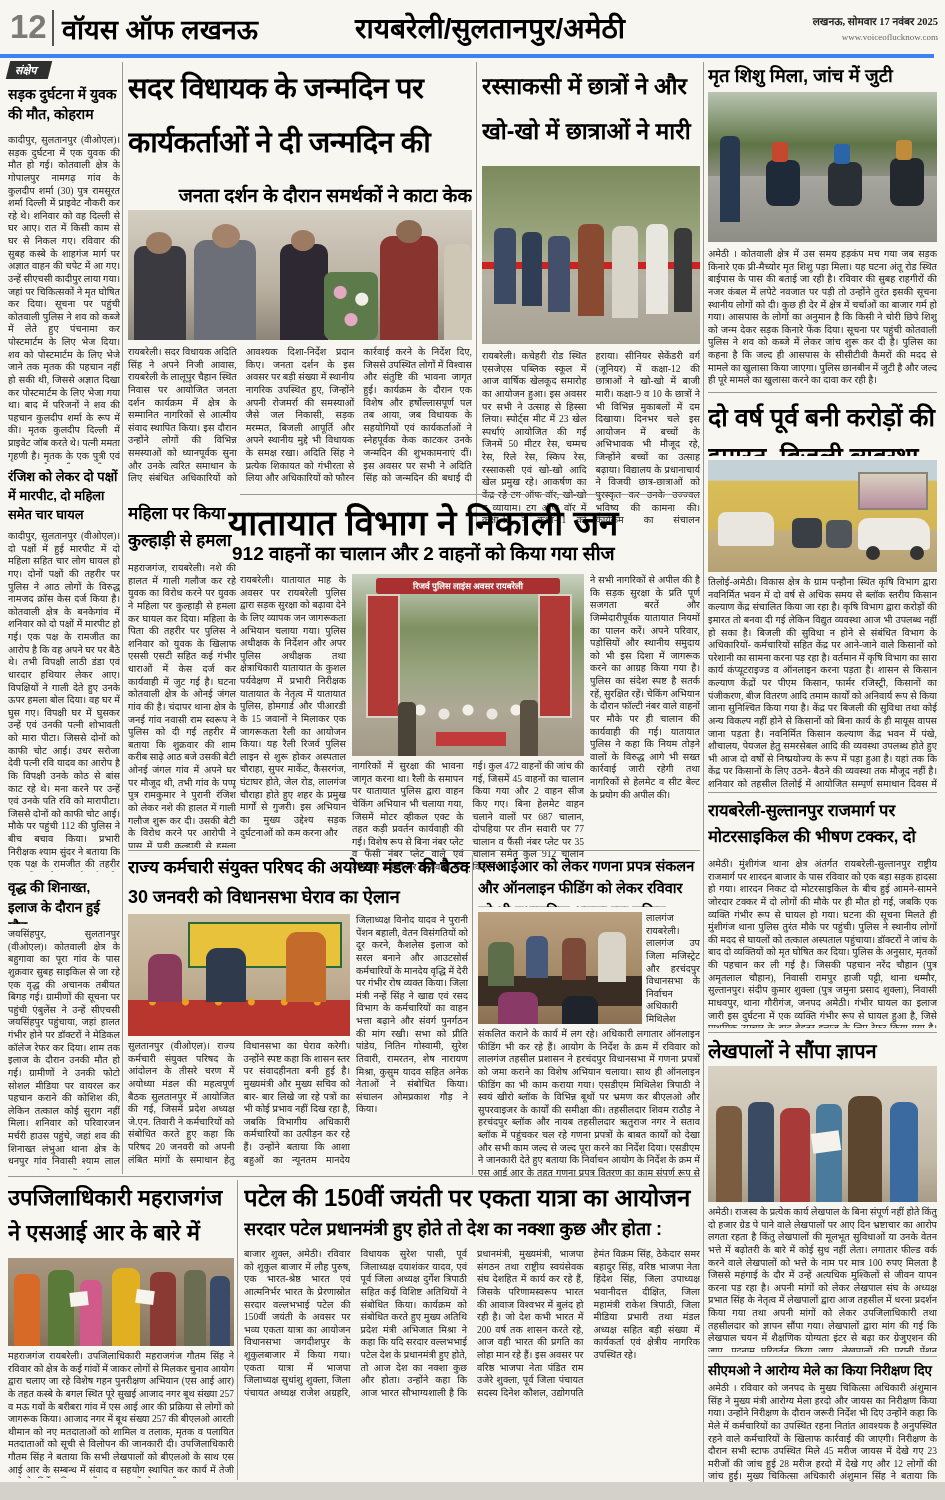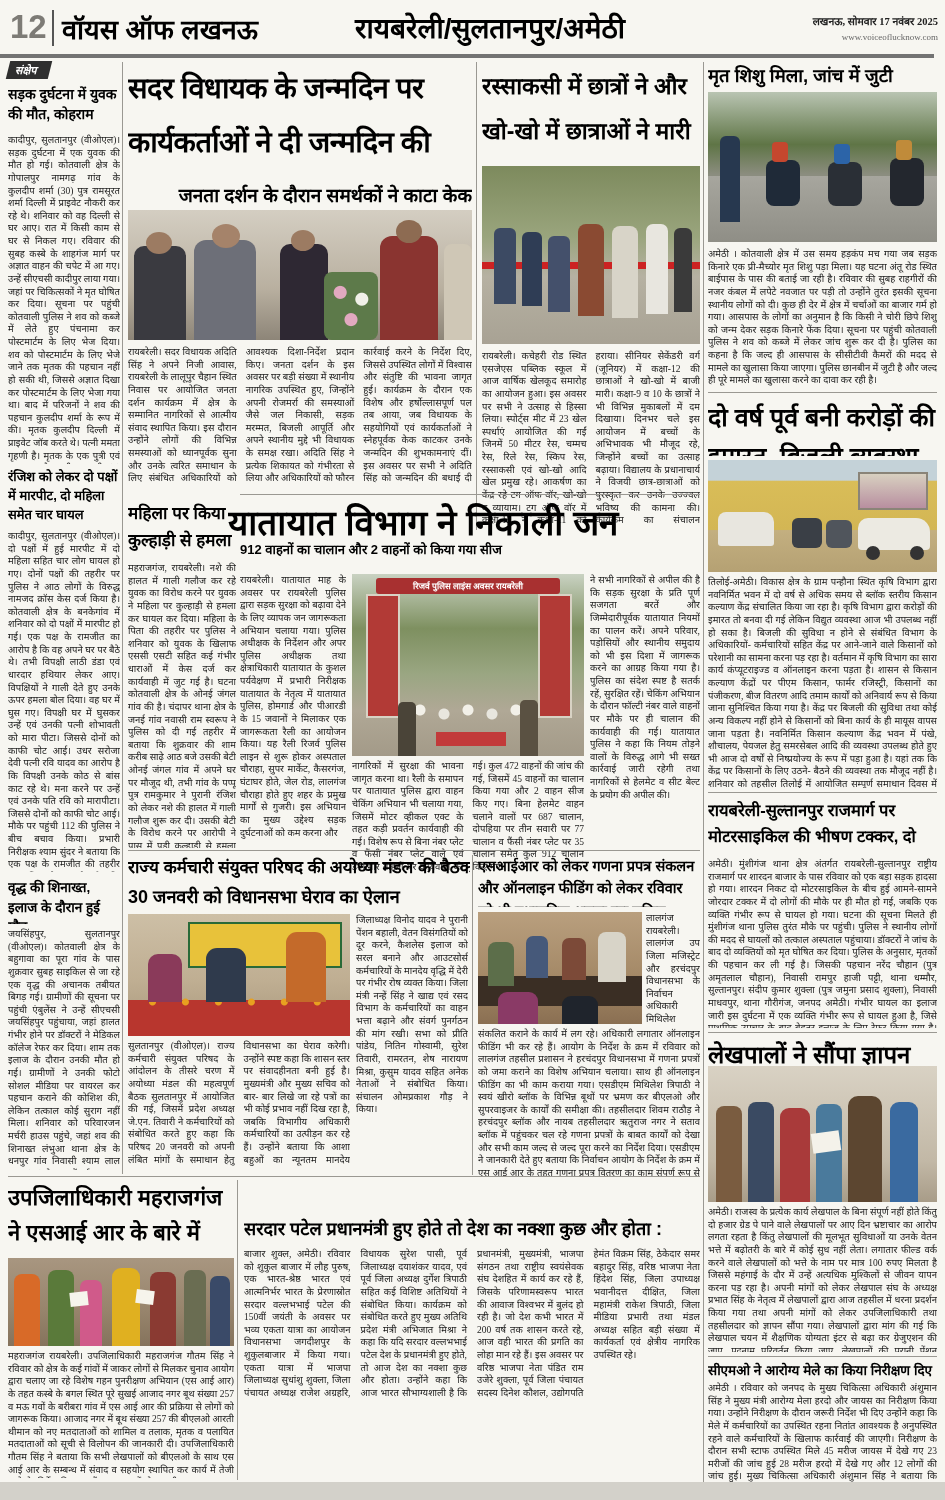--- a/index.html
+++ b/index.html
@@ -17,21 +17,21 @@
   .ph{position:absolute;}
   .masthead{font-family:"Liberation Sans","DejaVu Sans",sans-serif;font-weight:bold;}
   .sankshep{display:inline-block;background:#2f2f2f;color:#fff;font-family:"Liberation Sans","DejaVu Sans",sans-serif;
             font-weight:bold;font-size:11px;padding:1px 12px 2px 8px;transform:skewX(-14deg);}
 </style>
 </head>
 <body>
 
 <div class="page">
 
-  <div class="abs" style="left:0;top:0;width:934px;height:54px;border-bottom:4px solid #737373;">
+  <div class="abs" style="left:0;top:0;width:934px;height:54px;border-bottom:4px solid #3b82f6;">
     <div class="abs masthead" style="left:10px;top:8px;font-size:33px;color:#7d7b76;">12</div>
     <div class="abs" style="left:52px;top:10px;width:2px;height:36px;background:#555;"></div>
     <div class="abs masthead" style="left:300px;top:8px;width:380px;text-align:center;font-size:28px;color:#000;">रायबरेली/सुलतानपुर/अमेठी</div>
     <div class="abs masthead" style="left:62px;top:10px;font-size:27px;color:#000;">वॉयस ऑफ लखनऊ</div>
     <div class="abs" style="left:790px;top:14px;width:148px;text-align:right;font-size:10.5px;font-weight:bold;color:#222;">लखनऊ, सोमवार 17 नवंबर 2025</div>
     <div class="abs" style="left:790px;top:32px;width:148px;text-align:right;font-size:9px;color:#666;">www.voiceoflucknow.com</div>
   </div>
 
   <div class="abs" style="left:8px;top:60px;width:112px;">
     <div class="sankshep">संक्षेप</div>
@@ -107,39 +107,39 @@
     <div class="ph" style="left:84px;top:58px;width:30px;height:30px;background:#3a3f46;border-radius:6px;"></div>
     <div class="ph" style="left:118px;top:60px;width:26px;height:28px;background:#50555c;border-radius:6px;"></div>
   </div>
   <div class="abs bt" style="left:708px;top:576px;width:229px;height:212px;">तिलोई-अमेठी। विकास क्षेत्र के ग्राम पन्हौना स्थित कृषि विभाग द्वारा नवनिर्मित भवन में दो वर्ष से अधिक समय से ब्लॉक स्तरीय किसान कल्याण केंद्र संचालित किया जा रहा है। कृषि विभाग द्वारा करोड़ों की इमारत तो बनवा दी गई लेकिन विद्युत व्यवस्था आज भी उपलब्ध नहीं हो सका है। बिजली की सुविधा न होने से संबंधित विभाग के अधिकारियों- कर्मचारियों सहित केंद्र पर आने-जाने वाले किसानों को परेशानी का सामना करना पड़ रहा है। वर्तमान में कृषि विभाग का सारा कार्य कंप्यूटराइज्ड व ऑनलाइन करना पड़ता है। शासन से किसान कल्याण केंद्रों पर पीएम किसान, फार्मर रजिस्ट्री, किसानों का पंजीकरण, बीज वितरण आदि तमाम कार्यों को अनिवार्य रूप से किया जाना सुनिश्चित किया गया है। केंद्र पर बिजली की सुविधा तथा कोई अन्य विकल्प नहीं होने से किसानों को बिना कार्य के ही मायूस वापस जाना पड़ता है। नवनिर्मित किसान कल्याण केंद्र भवन में पंखे, शौचालय, पेयजल हेतु समरसेबल आदि की व्यवस्था उपलब्ध होते हुए भी आज दो वर्षों से निष्प्रयोज्य के रूप में पड़ा हुआ है। यहां तक कि केंद्र पर किसानों के लिए उठने- बैठने की व्यवस्था तक मौजूद नहीं है। शनिवार को तहसील तिलोई में आयोजित सम्पूर्ण समाधान दिवस में प्रभारी मुख्य विकास अधिकारी अमेठी सचिन कुमार सिंह से मिलकर समाजसेवी प्रभात द्विवेदी ने उन्हें केन्द्र पर हो रही समस्याओं से अवगत कराया। मुख्य विकास अधिकारी ने मामले को गंभीरता से संज्ञान लेते हुए कृषि विभाग के अधिकारियों एवं विद्युत वितरण खंड तिलोई के अधिशासी अभियंता राकेश रौशन को निर्देशित किया कि किसान कल्याण केंद्र सिंहपुर में शीघ्र ही विद्युत आपूर्ति सुनिश्चित करायी जाए।</div>
   <div class="abs hrule" style="left:708px;top:792px;width:229px;"></div>
 
   <div class="abs hl" style="left:708px;top:797px;width:229px;font-size:16.5px;line-height:1.6;height:56px;">रायबरेली-सुल्तानपुर राजमार्ग पर मोटरसाइकिल की भीषण टक्कर, दो की मौत, एक घायल</div>
   <div class="abs bt" style="left:708px;top:858px;width:229px;height:170px;">अमेठी। मुंशीगंज थाना क्षेत्र अंतर्गत रायबरेली-सुल्तानपुर राष्ट्रीय राजमार्ग पर शारदन बाजार के पास रविवार को एक बड़ा सड़क हादसा हो गया। शारदन निकट दो मोटरसाइकिल के बीच हुई आमने-सामने जोरदार टक्कर में दो लोगों की मौके पर ही मौत हो गई, जबकि एक व्यक्ति गंभीर रूप से घायल हो गया। घटना की सूचना मिलते ही मुंशीगंज थाना पुलिस तुरंत मौके पर पहुंची। पुलिस ने स्थानीय लोगों की मदद से घायलों को तत्काल अस्पताल पहुंचाया। डॉक्टरों ने जांच के बाद दो व्यक्तियों को मृत घोषित कर दिया। पुलिस के अनुसार, मृतकों की पहचान कर ली गई है। जिसकी पहचान नरेंद चौहान (पुत्र अमृतलाल चौहान), निवासी रामपुर हाजी पट्टी, थाना धम्मौर, सुल्तानपुर। संदीप कुमार शुक्ला (पुत्र जमुना प्रसाद शुक्ला), निवासी माधवपुर, थाना गौरीगंज, जनपद अमेठी। गंभीर घायल का इलाज जारी इस दुर्घटना में एक व्यक्ति गंभीर रूप से घायल हुआ है, जिसे प्राथमिक उपचार के बाद बेहतर इलाज के लिए रेफर किया गया है। घायल की स्थिति अभी भी चिंताजनक बनी हुई है। पुलिस ने मृतकों के शवों को कब्जे में लेकर पोस्टमार्टम के लिए भेज दिया है। पुलिस ने दुर्घटनाग्रस्त वाहनों को हटाकर मार्ग को सामान्य किया और हादसे के सही कारणों की गहन जांच शुरू कर दी है। थाना प्रभारी शिवाकांत शुक्ला ने बताया कि विधि कार्रबाई कर जांच की जा रही है।</div>
   <div class="abs hrule" style="left:708px;top:1032px;width:229px;"></div>
 
-  <div class="abs hl" style="left:708px;top:1037px;width:229px;font-size:24px;height:28px;">लेखपालों ने सौंपा ज्ञापन</div>
+  <div class="abs hl" style="left:708px;top:1037px;width:229px;font-size:20px;height:28px;">लेखपालों ने सौंपा ज्ञापन</div>
   <div class="photo" style="left:708px;top:1066px;width:229px;height:136px;background:linear-gradient(#d9d2c4 0%,#c2b8a6 70%,#a89c88 100%);">
     <div class="ph" style="left:8px;top:40px;width:26px;height:96px;background:#7a5c40;border-radius:8px 8px 0 0;"></div>
     <div class="ph" style="left:40px;top:36px;width:26px;height:100px;background:#3a4a62;border-radius:8px 8px 0 0;"></div>
     <div class="ph" style="left:72px;top:42px;width:30px;height:94px;background:#a93a3a;border-radius:9px 9px 0 0;"></div>
     <div class="ph" style="left:108px;top:38px;width:26px;height:98px;background:#4a7a9c;border-radius:8px 8px 0 0;"></div>
     <div class="ph" style="left:140px;top:30px;width:34px;height:106px;background:#5c4630;border-radius:10px 10px 0 0;"></div>
     <div class="ph" style="left:182px;top:36px;width:28px;height:100px;background:#3a6aa0;border-radius:9px 9px 0 0;"></div>
     <div class="ph" style="left:104px;top:66px;width:28px;height:20px;background:#f4f2ea;transform:rotate(-8deg);"></div>
   </div>
   <div class="abs bt" style="left:708px;top:1206px;width:229px;height:146px;">अमेठी। राजस्व के प्रत्येक कार्य लेखपाल के बिना संपूर्ण नहीं होते किंतु दो हजार ग्रेड पे पाने वाले लेखपालों पर आए दिन भ्रष्टाचार का आरोप लगता रहता है किंतु लेखपालों की मूलभूत सुविधाओं या उनके वेतन भत्ते में बढ़ोतरी के बारे में कोई सुध नहीं लेता। लगातार फील्ड वर्क करने वाले लेखपालों को भत्ते के नाम पर मात्र 100 रुपए मिलता है जिससे महंगाई के दौर में उन्हें अत्यधिक मुश्किलों से जीवन यापन करना पड़ रहा है। अपनी मांगों को लेकर लेखपाल संघ के अध्यक्ष प्रभात सिंह के नेतृत्व में लेखपालों द्वारा आज तहसील में धरना प्रदर्शन किया गया तथा अपनी मांगों को लेकर उपजिलाधिकारी तथा तहसीलदार को ज्ञापन सौंपा गया। लेखपालों द्वारा मांग की गई कि लेखपाल चयन में शैक्षणिक योग्यता इंटर से बढ़ा कर ग्रेजुएशन की जाए, पदनाम परिवर्तन किया जाए, लेखपालों की पुरानी पेंशन विसंगति को दूर करते हुए लेखपाल या नायब तहसीलदार के नवीन पद का सृजन किया जाए। लेखपालों ने सभी प्रकार के भत्ते की मांग की तथा कहा कि 23 अगस्त 2018 के शासनादेश के अनुसार अंतर्जनपदीय स्थानांतरण आवेदन परिषद ने मांग लिया है किंतु अभी तक स्थानांतरण नहीं हुआ है जिसके चलते लेखपालों में काफी आक्रोश है। इसके साथ ही लेखपालों द्वारा राजस्व निरीक्षक के पदों में प्रोन्नति की भी मांग दोहराई।</div>
   <div class="abs hrule" style="left:708px;top:1356px;width:229px;"></div>
 
   <div class="abs hl" style="left:708px;top:1361px;width:229px;font-size:13.5px;height:19px;">सीएमओ ने आरोग्य मेले का किया निरीक्षण दिए जरूरी निर्देश</div>
   <div class="abs bt" style="left:708px;top:1382px;width:229px;height:100px;">अमेठी । रविवार को जनपद के मुख्य चिकित्सा अधिकारी अंशुमान सिंह ने मुख्य मंत्री आरोग्य मेला हरदो और जायस का निरीक्षण किया गया। उन्होंने निरीक्षण के दौरान जरूरी निर्देश भी दिए उन्होंने कहा कि मेले में कर्मचारियों का उपस्थित रहना नितांत आवश्यक है अनुपस्थित रहने वाले कर्मचारियों के खिलाफ कार्रवाई की जाएगी। निरीक्षण के दौरान सभी स्टाफ उपस्थित मिले 45 मरीज जायस में देखे गए 23 मरीजों की जांच हुई 28 मरीज हरदो में देखे गए और 12 लोगों की जांच हुई। मुख्य चिकित्सा अधिकारी अंशुमान सिंह ने बताया कि आरोग्य मेले में ग्रामीण क्षेत्र से आने वाले मरीजों को लाभ मिल रहा है।</div>
 
   <div class="abs hrule" style="left:240px;top:494px;width:460px;"></div>
   <div class="abs hl" style="left:228px;top:498px;width:460px;font-size:35px;height:38px;">यातायात विभाग ने निकाली जन जागरूकता रैली</div>
-  <div class="abs hl" style="left:240px;top:540px;width:430px;font-size:13px;height:28px;">912 वाहनों का चालान और 2 वाहनों को किया गया सीज</div>
+  <div class="abs hl" style="left:232px;top:540px;width:430px;font-size:19px;height:28px;">912 वाहनों का चालान और 2 वाहनों को किया गया सीज</div>
   <div class="abs bt" style="left:240px;top:574px;width:106px;height:306px;">रायबरेली। यातायात माह के अवसर पर रायबरेली पुलिस द्वारा सड़क सुरक्षा को बढ़ावा देने के लिए व्यापक जन जागरूकता अभियान चलाया गया। पुलिस अधीक्षक के निर्देशन और अपर पुलिस अधीक्षक तथा क्षेत्राधिकारी यातायात के कुशल पर्यवेक्षण में प्रभारी निरीक्षक यातायात के नेतृत्व में यातायात पुलिस, होमगार्ड और पीआरडी के 15 जवानों ने मिलाकर एक जागरूकता रैली का आयोजन किया। यह रैली रिजर्व पुलिस लाइन से शुरू होकर अस्पताल चौराहा, सुपर मार्केट, कैसरगंज, घंटाघर होते, जेल रोड, लालगंज चौराहा होते हुए शहर के प्रमुख मार्गों से गुजरी। इस अभियान का मुख्य उद्देश्य सड़क दुर्घटनाओं को कम करना और</div>
   <div class="photo" style="left:352px;top:574px;width:232px;height:182px;background:linear-gradient(#c9d2c2 0%,#7e9060 30%,#9aa682 55%,#b0a896 75%,#a39a88 100%);">
     <div class="ph" style="left:24px;top:4px;width:184px;height:16px;background:#a83030;border-radius:3px;color:#fff;font-size:8.5px;font-weight:bold;text-align:center;line-height:16px;font-family:'Liberation Sans','DejaVu Sans',sans-serif;">रिजर्व पुलिस लाइंस अवसर रायबरेली</div>
     <div class="ph" style="left:14px;top:20px;width:30px;height:120px;background:#b23a36;border:2px solid #d8d2c4;"></div>
     <div class="ph" style="left:186px;top:20px;width:30px;height:120px;background:#b23a36;border:2px solid #d8d2c4;"></div>
     <div class="ph" style="left:56px;top:120px;width:120px;height:40px;background:radial-gradient(circle at 10% 40%,#f2f0e8 0 5px,transparent 6px),radial-gradient(circle at 30% 50%,#e8e6de 0 5px,transparent 6px),radial-gradient(circle at 50% 40%,#f2f0e8 0 5px,transparent 6px),radial-gradient(circle at 70% 50%,#e8e6de 0 5px,transparent 6px),radial-gradient(circle at 90% 40%,#f2f0e8 0 5px,transparent 6px),transparent;"></div>
     <div class="ph" style="left:46px;top:128px;width:18px;height:54px;background:#4a4438;border-radius:5px 5px 0 0;"></div>
     <div class="ph" style="left:168px;top:126px;width:18px;height:56px;background:#5a5142;border-radius:5px 5px 0 0;"></div>
     <div class="ph" style="left:84px;top:158px;width:70px;height:14px;background:#c23a3a;"></div>
   </div>
@@ -183,18 +183,19 @@
     <div class="ph" style="left:104px;top:10px;width:28px;height:78px;background:#e0b020;border-radius:9px 9px 0 0;"></div>
     <div class="ph" style="left:142px;top:14px;width:26px;height:74px;background:#8a3a32;border-radius:8px 8px 0 0;"></div>
     <div class="ph" style="left:176px;top:12px;width:22px;height:76px;background:#6a6d52;border-radius:7px 7px 0 0;"></div>
     <div class="ph" style="left:202px;top:18px;width:20px;height:70px;background:#3a4a68;border-radius:7px 7px 0 0;"></div>
     <div class="ph" style="left:62px;top:34px;width:18px;height:14px;background:#f6f4ec;transform:rotate(-6deg);"></div>
     <div class="ph" style="left:128px;top:32px;width:18px;height:14px;background:#f6f4ec;transform:rotate(7deg);"></div>
   </div>
   <div class="abs bt" style="left:8px;top:1350px;width:226px;height:128px;">महराजगंज रायबरेली। उपजिलाधिकारी महराजगंज गौतम सिंह ने रविवार को क्षेत्र के कई गांवों में जाकर लोगों से मिलकर चुनाव आयोग द्वारा चलाए जा रहे विशेष गहन पुनरीक्षण अभियान (एस आई आर) के तहत कस्बे के बगल स्थित पूरे सुखई आजाद नगर बूथ संख्या 257 व मऊ गवों के बरीबरा गांव में एस आई आर की प्रक्रिया से लोगों को जागरूक किया। आजाद नगर में बूथ संख्या 257 की बीएलओ आरती थीमान को नए मतदाताओं को शामिल व तलाक, मृतक व पलायित मतदाताओं को सूची से विलोपन की जानकारी दी। उपजिलाधिकारी गौतम सिंह ने बताया कि सभी लेखपालों को बीएलओ के साथ एस आई आर के सम्बन्ध में संवाद व सहयोग स्थापित कर कार्य में तेजी लाने के निर्देश दिए गए हैं। मतदाताओं से बातचीत कर आवश्यक दस्तावेज बीएलओ को देने साथ उनकी मदद करने की भी अपील की है।</div>
   <div class="abs vrule" style="left:237px;top:1180px;height:300px;"></div>
 
+  <div class="abs hl" style="left:244px;top:1180px;width:456px;font-size:24px;height:34px;">पटेल की 150वीं जयंती पर एकता यात्रा का आयोजन</div>
   <div class="abs hl" style="left:244px;top:1216px;width:456px;font-size:18px;height:26px;">सरदार पटेल प्रधानमंत्री हुए होते तो देश का नक्शा कुछ और होता : अभिजात मिश्रा</div>
   <div class="abs bt cols-4" style="left:244px;top:1248px;width:456px;height:232px;">बाजार शुक्ल, अमेठी। रविवार को शुकुल बाजार में लौह पुरुष, एक भारत-श्रेष्ठ भारत एवं आत्मनिर्भर भारत के प्रेरणास्रोत सरदार वल्लभभाई पटेल की 150वीं जयंती के अवसर पर भव्य एकता यात्रा का आयोजन विधानसभा जगदीशपुर के शुकुलबाजार में किया गया। एकता यात्रा में भाजपा जिलाध्यक्ष सुधांशु शुक्ला, जिला पंचायत अध्यक्ष राजेश अग्रहरि, विधायक सुरेश पासी, पूर्व जिलाध्यक्ष दयाशंकर यादव, एवं पूर्व जिला अध्यक्ष दुर्गेश त्रिपाठी सहित कई विशिष्ट अतिथियों ने संबोधित किया। कार्यक्रम को संबोधित करते हुए मुख्य अतिथि प्रदेश मंत्री अभिजात मिश्रा ने कहा कि यदि सरदार वल्लभभाई पटेल देश के प्रधानमंत्री हुए होते, तो आज देश का नक्शा कुछ और होता। उन्होंने कहा कि आज भारत सौभाग्यशाली है कि प्रधानमंत्री, मुख्यमंत्री, भाजपा संगठन तथा राष्ट्रीय स्वयंसेवक संघ देशहित में कार्य कर रहे हैं, जिसके परिणामस्वरूप भारत की आवाज विश्वभर में बुलंद हो रही है। जो देश कभी भारत में 200 वर्ष तक शासन करते रहे, आज वही भारत की प्रगति का लोहा मान रहे हैं। इस अवसर पर वरिष्ठ भाजपा नेता पंडित राम उजेरे शुक्ला, पूर्व जिला पंचायत सदस्य दिनेश कौशल, उद्योगपति हेमंत विक्रम सिंह, ठेकेदार समर बहादुर सिंह, वरिष्ठ भाजपा नेता हिंदेश सिंह, जिला उपाध्यक्ष भवानीदत्त दीक्षित, जिला महामंत्री राकेश त्रिपाठी, जिला मीडिया प्रभारी तथा मंडल अध्यक्ष सहित बड़ी संख्या में कार्यकर्ता एवं क्षेत्रीय नागरिक उपस्थित रहे।</div>
 
   <div class="abs" style="left:0;top:1482px;width:945px;height:18px;background:#d3d1ca;"></div>
 
 </div>
 
 </body></html>

